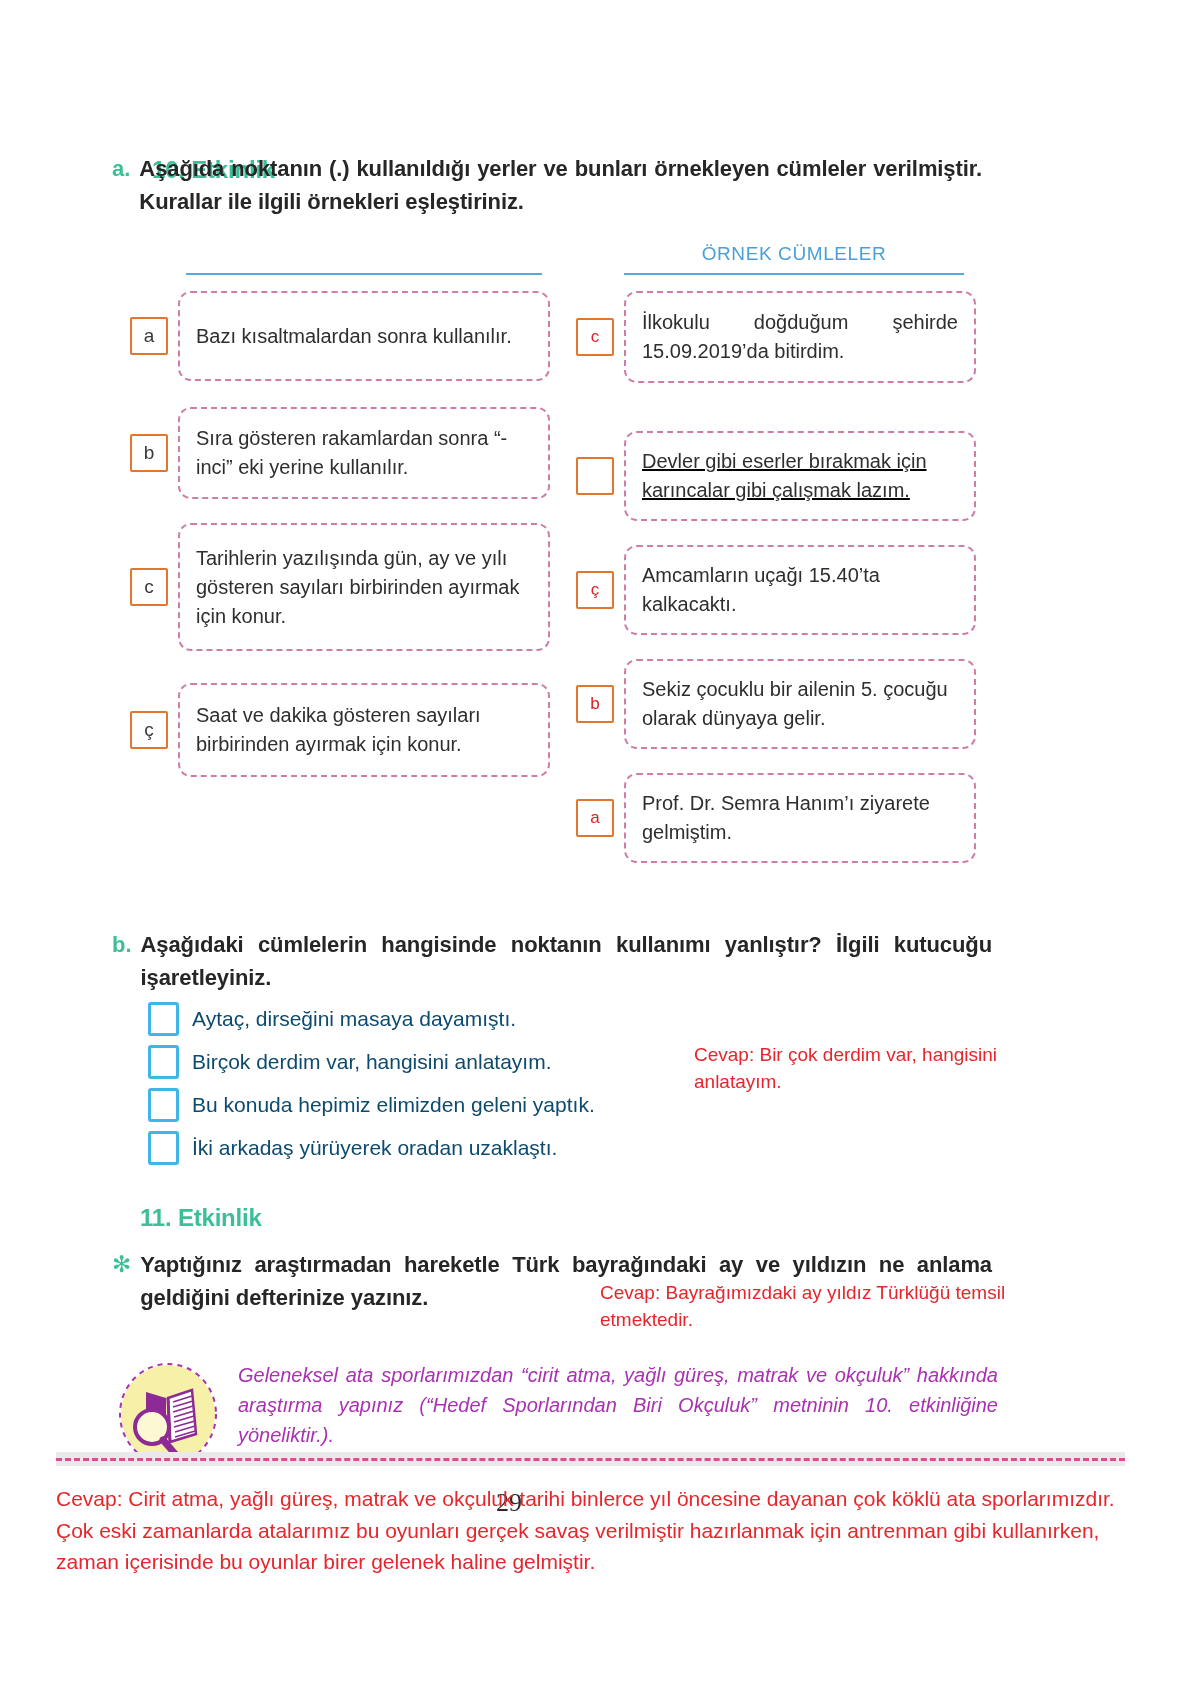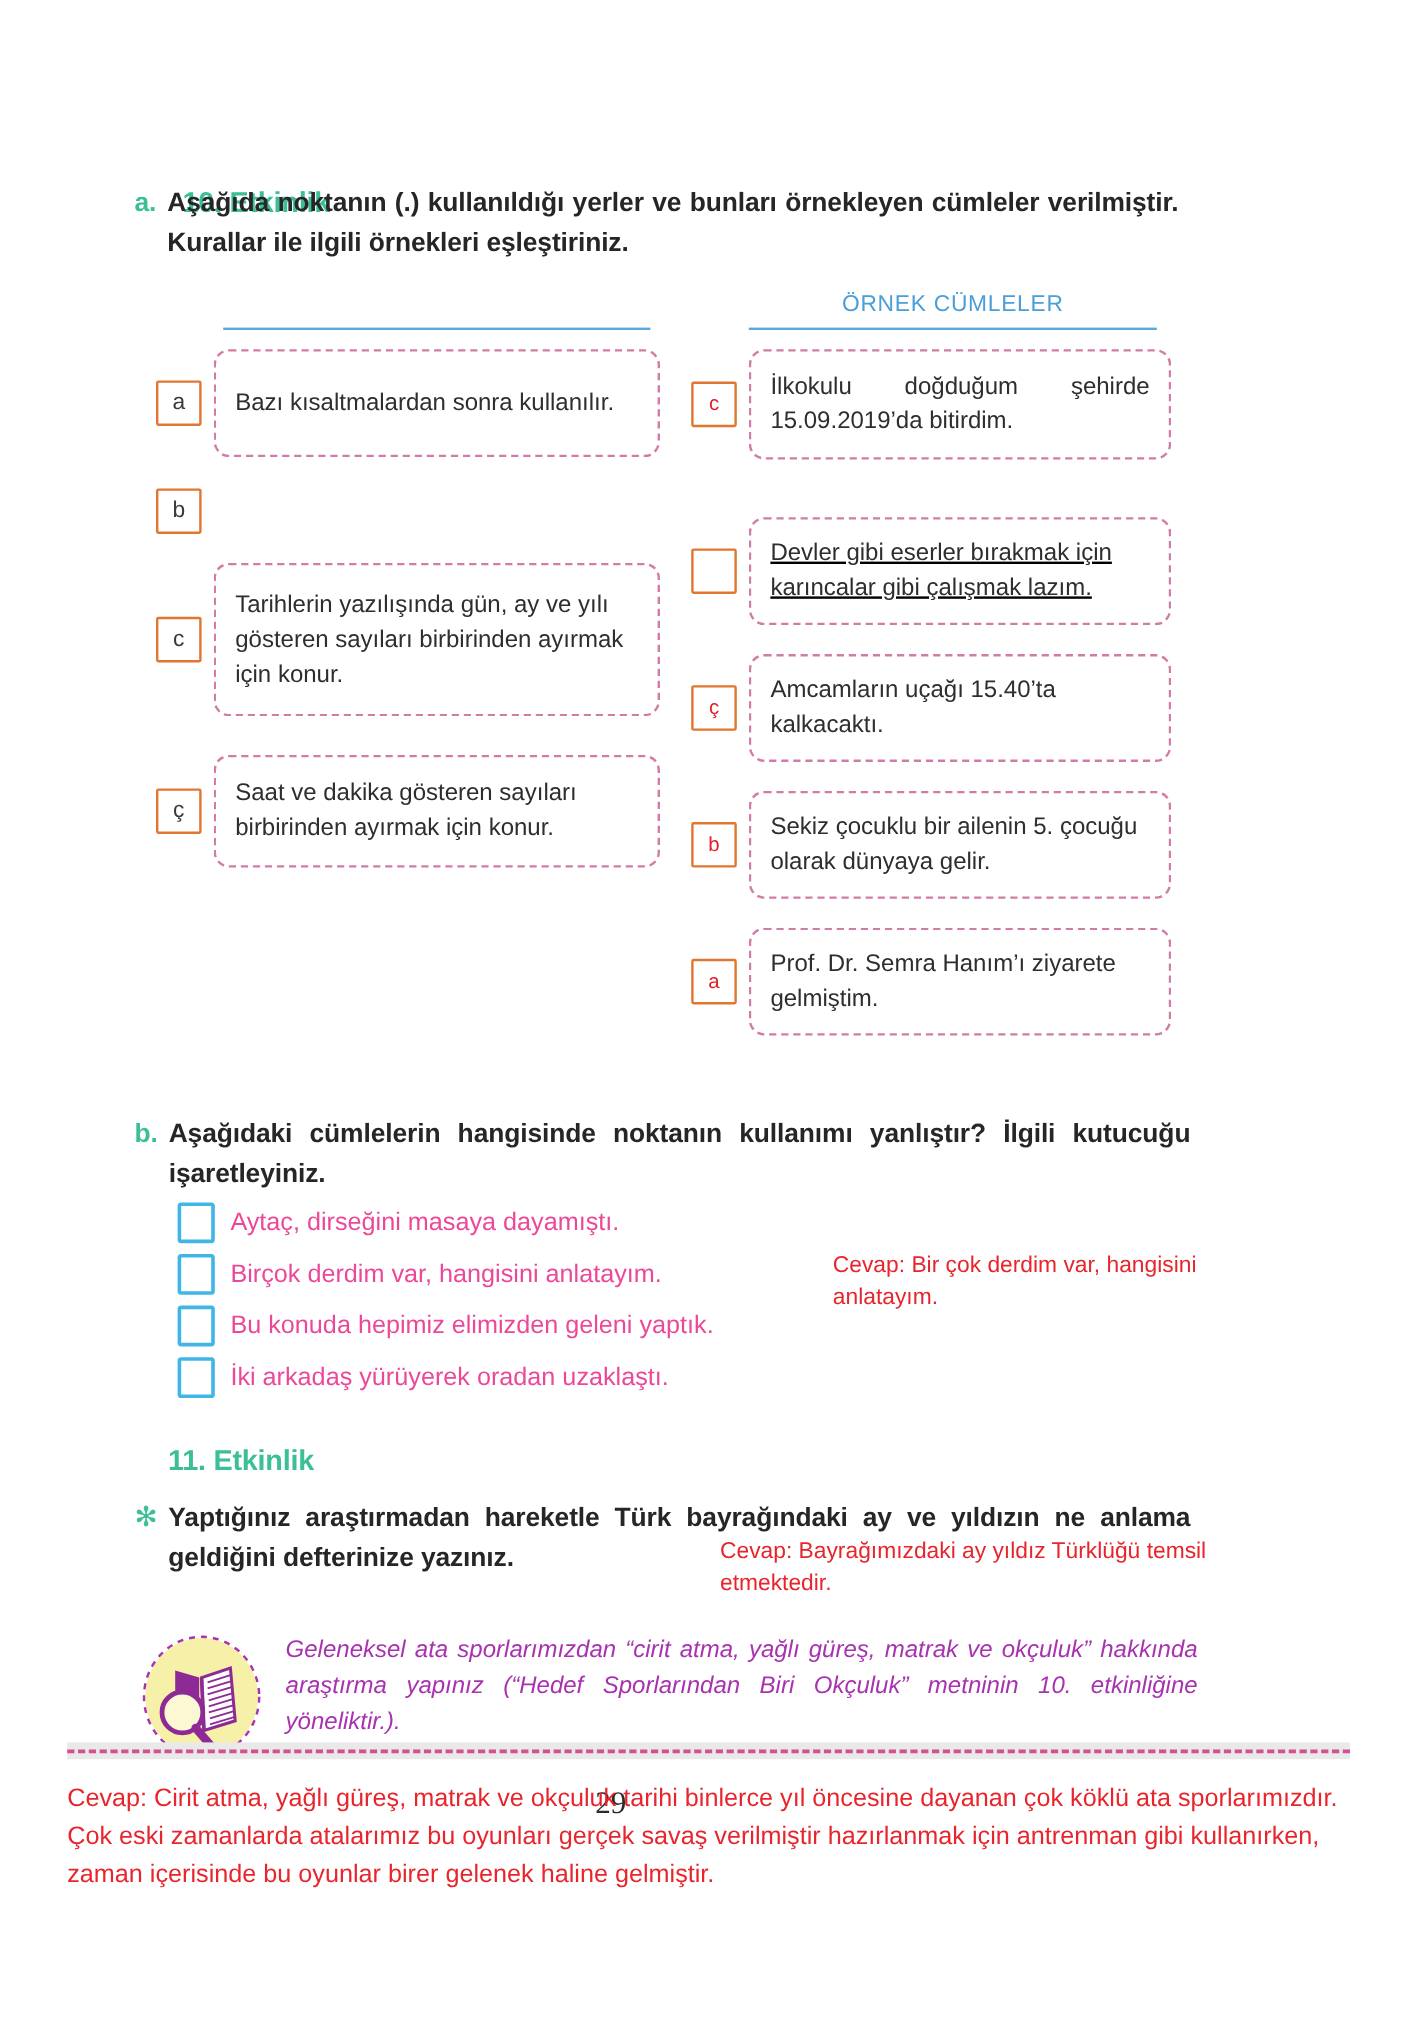--- a/index.html
+++ b/index.html
@@ -106,21 +106,21 @@
   .checkbox {
     width: 31px;
     height: 34px;
     flex: 0 0 31px;
     border: 3px solid #3fb6e5;
     border-radius: 3px;
     background: #fff;
   }
   .checklabel {
     font-size: 21px;
-    color: #ec4899;
+    color: #0c4a6e;
     line-height: 1.3;
   }
 
   
   .answer-red {
     color: #e8252c;
     font-size: 19px;
     line-height: 1.42;
   }
 
@@ -212,20 +212,23 @@
 
     <div class="item" style="margin-top:0;">
       <div class="letter-box key">a</div>
       <div class="bubble" style="min-height:90px;">
         <span>Bazı kısaltmalardan sonra kullanılır.</span>
       </div>
     </div>
 
     <div class="item" style="margin-top:26px;">
       <div class="letter-box key">b</div>
+      <div class="bubble" style="min-height:92px;">
+        <span>Sıra gösteren rakamlardan sonra “-inci” eki yerine kullanılır.</span>
+      </div>
     </div>
 
     <div class="item" style="margin-top:24px;">
       <div class="letter-box key">c</div>
       <div class="bubble" style="min-height:128px;">
         <span>Tarihlerin yazılışında gün, ay ve yılı gösteren sayıları birbirinden ayırmak için konur.</span>
       </div>
     </div>
 
     <div class="item" style="margin-top:32px;">

